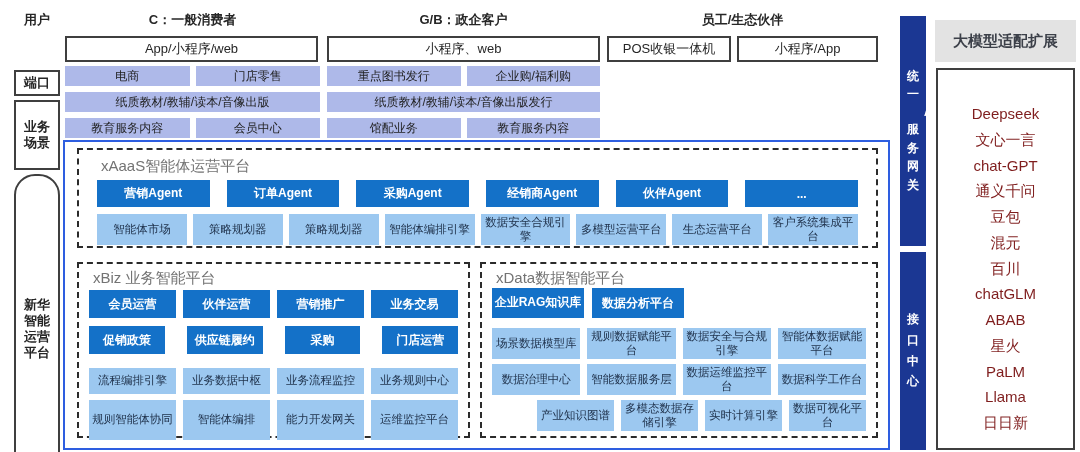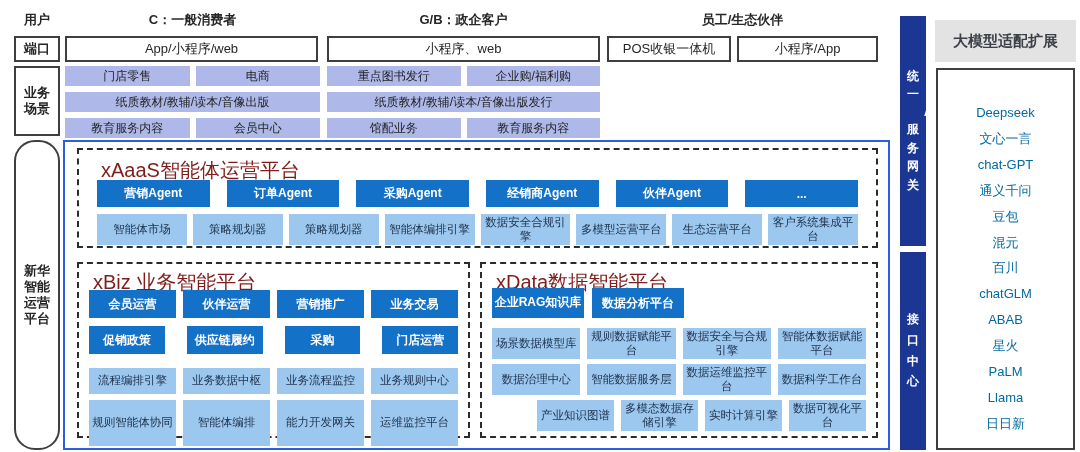--- a/index.html
+++ b/index.html
@@ -19,20 +19,21 @@
 
   
   .side-label {
     left: 14px; width: 46px;
     font-size: 13px; font-weight: 700; color: #262626;
     line-height: 1.25;
   }
   .side-box {
     border: 2px solid #3f3f3f;
     background: #fff;
+    margin-top: 34px;
   }
 
   
   .user-seg {
     top: 8px; height: 24px;
     font-size: 13px; font-weight: 700; color: #262626;
   }
 
   
   .port-box {
@@ -62,21 +63,21 @@
     border: 2px solid #2e5ee0;
     background: #fff;
   }
   .dashed-box {
     position: absolute;
     border: 2px dashed #2b2b2b;
     background: #fff;
   }
   .sub-title {
     position: absolute;
-    font-size: 20px; color: #7f1d1d;
+    font-size: 15px; color: #737373;
     white-space: nowrap;
   }
   .box-row {
     position: absolute;
     display: flex;
   }
   .dark-box {
     flex: 1;
     background: #1471c8;
     color: #fff;
@@ -115,21 +116,21 @@
   }
   .model-box {
     left: 936px; top: 68px; width: 139px; height: 382px;
     border: 2px solid #3f3f3f;
     background: #fff;
     display: flex; flex-direction: column;
     align-items: center; justify-content: space-between;
     padding: 36px 4px 18px 4px;
   }
   .model-item {
-    font-size: 13px; color: #0369a1;
+    font-size: 15px; color: #7f1d1d;
     line-height: 1;
   }
 </style>
 </head>
 <body>
 
 <div class="screen">
 
   <div class="abs side-label flex-c" style="top:8px;height:24px;">用户</div>
 
@@ -151,22 +152,22 @@
   <div class="abs user-seg flex-c" style="left:327px;width:273px;">G/B：政企客户</div>
   <div class="abs user-seg flex-c" style="left:607px;width:271px;">员工/生态伙伴</div>
 
   <div class="abs port-box flex-c" style="left:65px;width:253px;">App/小程序/web</div>
   <div class="abs port-box flex-c" style="left:327px;width:273px;">小程序、web</div>
   <div class="abs port-box flex-c" style="left:607px;width:124px;">POS收银一体机</div>
   <div class="abs port-box flex-c" style="left:737px;width:141px;">小程序/App</div>
 
   <div class="abs sc-col" style="left:65px;width:255px;">
     <div class="sc-row">
+      <div class="sc">电商</div>
       <div class="sc">门店零售</div>
-      <div class="sc">电商</div>
     </div>
     <div class="sc-row">
       <div class="sc">纸质教材/教辅/读本/音像出版</div>
     </div>
     <div class="sc-row">
       <div class="sc">教育服务内容</div>
       <div class="sc">会员中心</div>
     </div>
   </div>
 
@@ -222,21 +223,21 @@
         <div class="dark-box">供应链履约</div>
         <div class="dark-box">采购</div>
         <div class="dark-box">门店运营</div>
       </div>
       <div class="box-row" style="left:10px;right:10px;top:104px;height:26px;gap:7px;">
         <div class="light-box">流程编排引擎</div>
         <div class="light-box">业务数据中枢</div>
         <div class="light-box">业务流程监控</div>
         <div class="light-box">业务规则中心</div>
       </div>
-      <div class="box-row" style="left:10px;right:10px;top:136px;height:46px;gap:7px;justify-content:space-between;">
+      <div class="box-row" style="left:10px;right:10px;top:136px;height:40px;gap:7px;justify-content:space-between;">
         <div class="light-box">规则智能体协同</div>
         <div class="light-box">智能体编排</div>
         <div class="light-box">能力开发网关</div>
         <div class="light-box">运维监控平台</div>
       </div>
     </div>
 
     <div class="dashed-box" style="left:415px;top:120px;width:398px;height:176px;">
       <div class="sub-title" style="left:14px;top:5px;">xData数据智能平台</div>
       <div class="box-row" style="left:10px;top:24px;width:192px;height:30px;gap:8px;">

